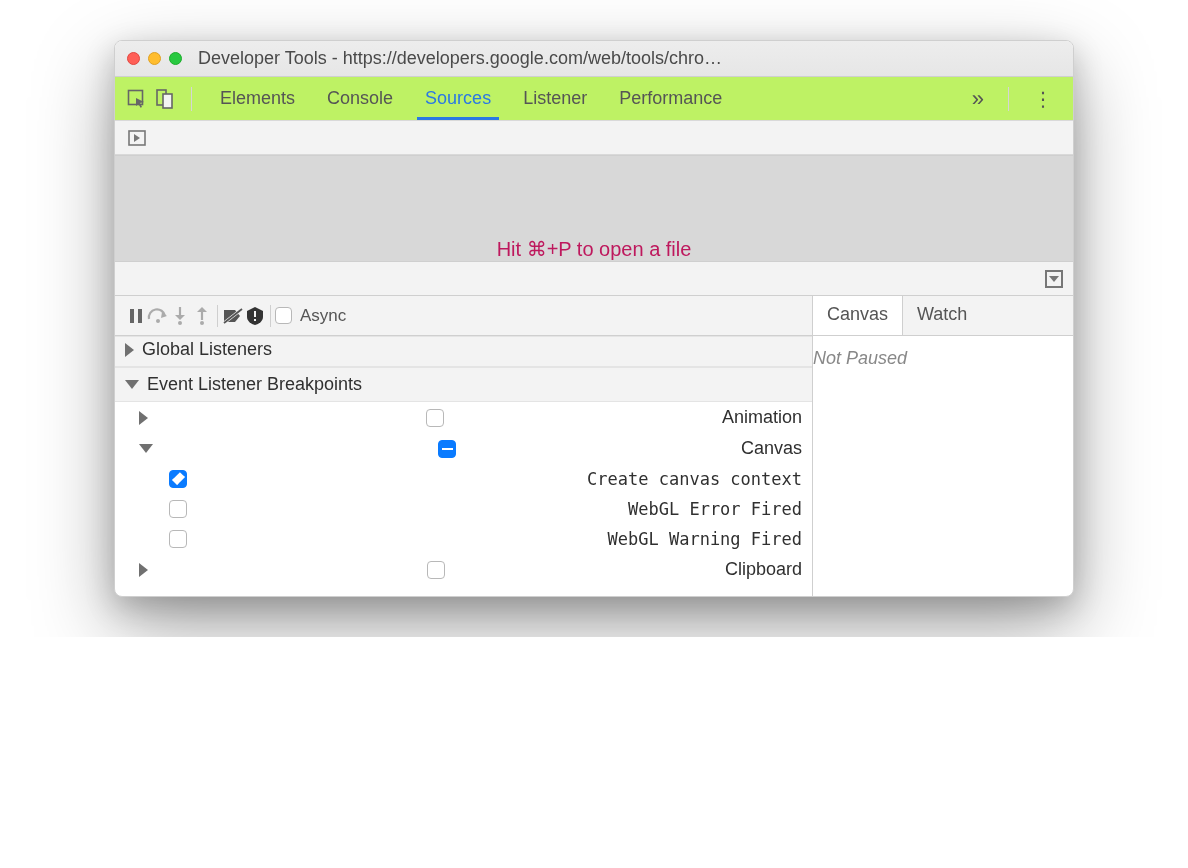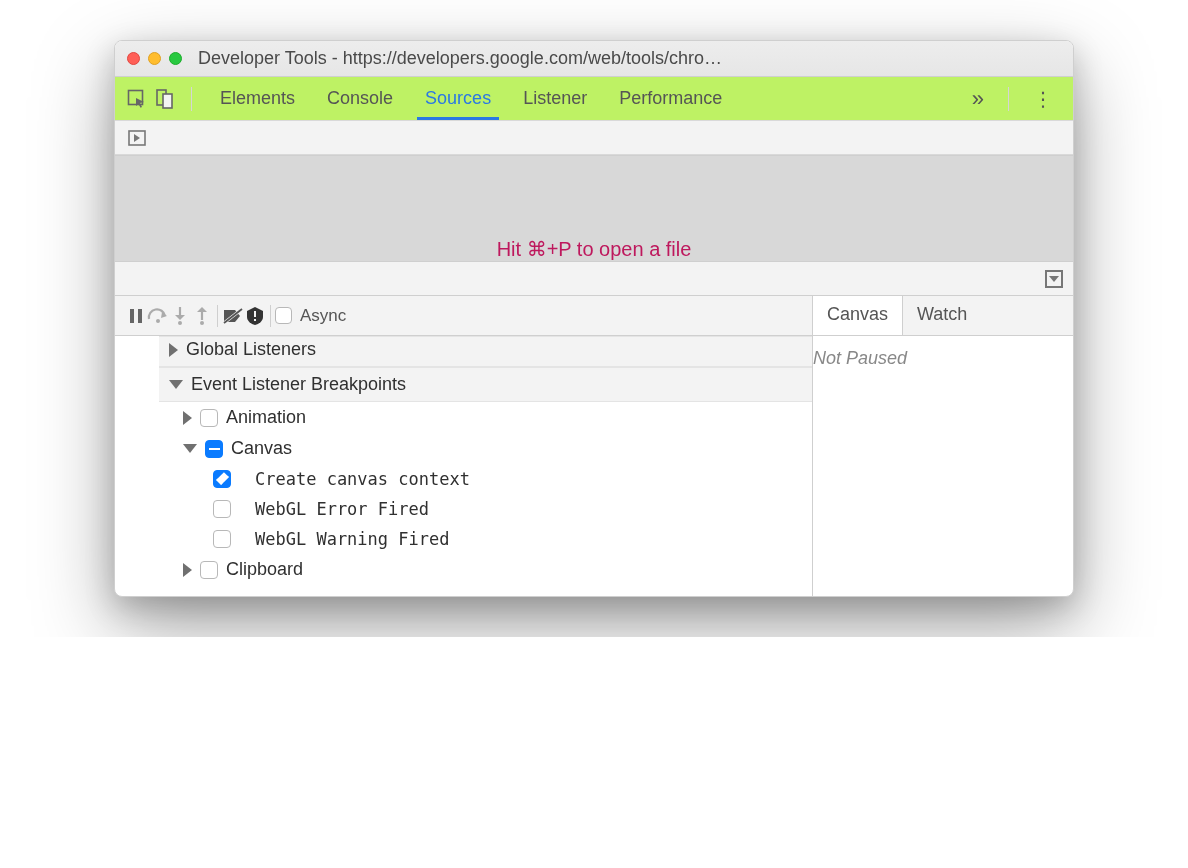--- a/index.html
+++ b/index.html
@@ -71,24 +71,24 @@
   .left { flex:1; display:flex; flex-direction:column; border-right:1px solid #cfcfcf;}
   .right { width: 260px; display:flex; flex-direction:column;}
   .debug-toolbar {
     height: 40px; background:#f3f3f3; border-bottom:1px solid #cfcfcf;
     display:flex; align-items:center; padding:0 10px; gap:0;
   }
   .dbg-sep { width:1px; height:22px; background:#cfcfcf; margin:0 4px;}
   .dbg-icon { width:22px; height:22px; display:flex; align-items:center; justify-content:center; color:#666;}
   .async-box { display:flex; align-items:center; gap:8px; font-size:17px; color:#555;}
   .chk { width:17px; height:17px; border:1.5px solid #b8b8b8; border-radius:4px; background:#fff;}
-  .tree { flex:1; overflow:auto; font-size:18px; color:#303030;padding-left:44px;}
+  .tree { flex:1; overflow:auto; font-size:18px; color:#303030;}
   .sec { background:#f3f3f3; border-top:1px solid #e4e4e4; border-bottom:1px solid #e4e4e4; padding:6px 10px; display:flex; align-items:center; gap:8px;}
   .sec.cut { padding-top:2px;}
-  .row { padding:5px 10px; display:flex; align-items:center; gap:8px;}
+  .row { padding:5px 10px; display:flex; align-items:center; gap:8px;justify-content:space-between;}
   .indent1 { padding-left: 24px;}
   .indent2 { padding-left: 54px;}
   .tri { width:0;height:0; }
   .tri.right { border-top:7px solid transparent; border-bottom:7px solid transparent; border-left:9px solid #707070;}
   .tri.down { border-left:7px solid transparent; border-right:7px solid transparent; border-top:9px solid #707070;}
   .cbox { width:18px; height:18px; border:1.5px solid #b8b8b8; border-radius:4px; background:#fff; flex-shrink:0;}
   .cbox.blue { background:#0a7bff; border-color:#0a7bff; position:relative;}
   .cbox.blue::after { content:""; position:absolute; left:4px; top:4px; width:8px; height:2px; background:#fff;}
   .cbox.blue.minus::after { content:""; position:absolute; left:3px; top:7px; width:11px; height:2.5px; background:#fff;}
   .cbox.blue.check::after { content:""; position:absolute; left:3px; top:4px; width:9px; height:5px; border-left:2.5px solid #fff; border-bottom:2.5px solid #fff; transform:rotate(-45deg);}

